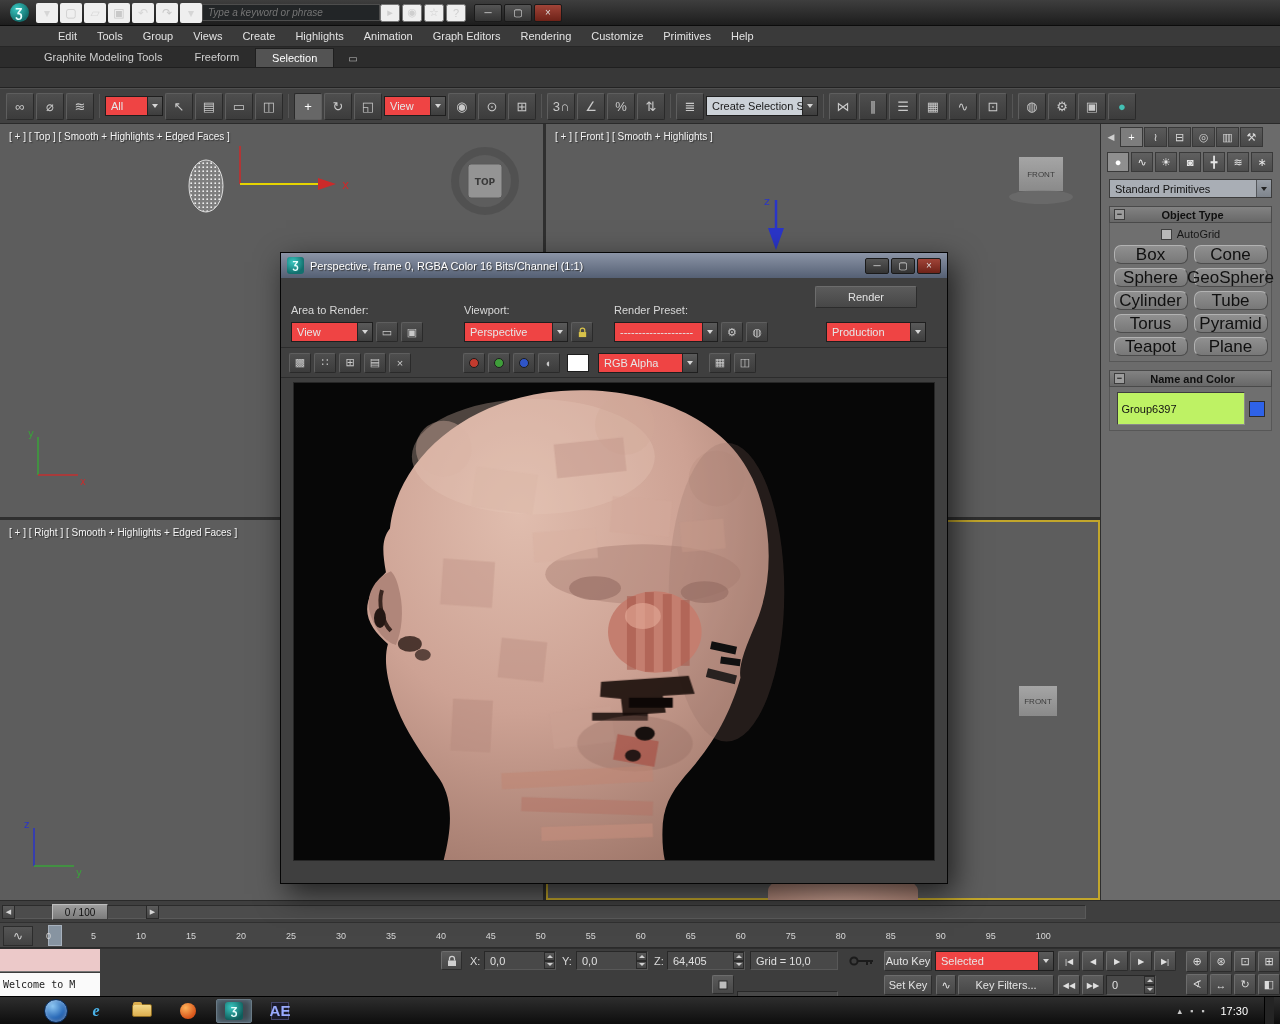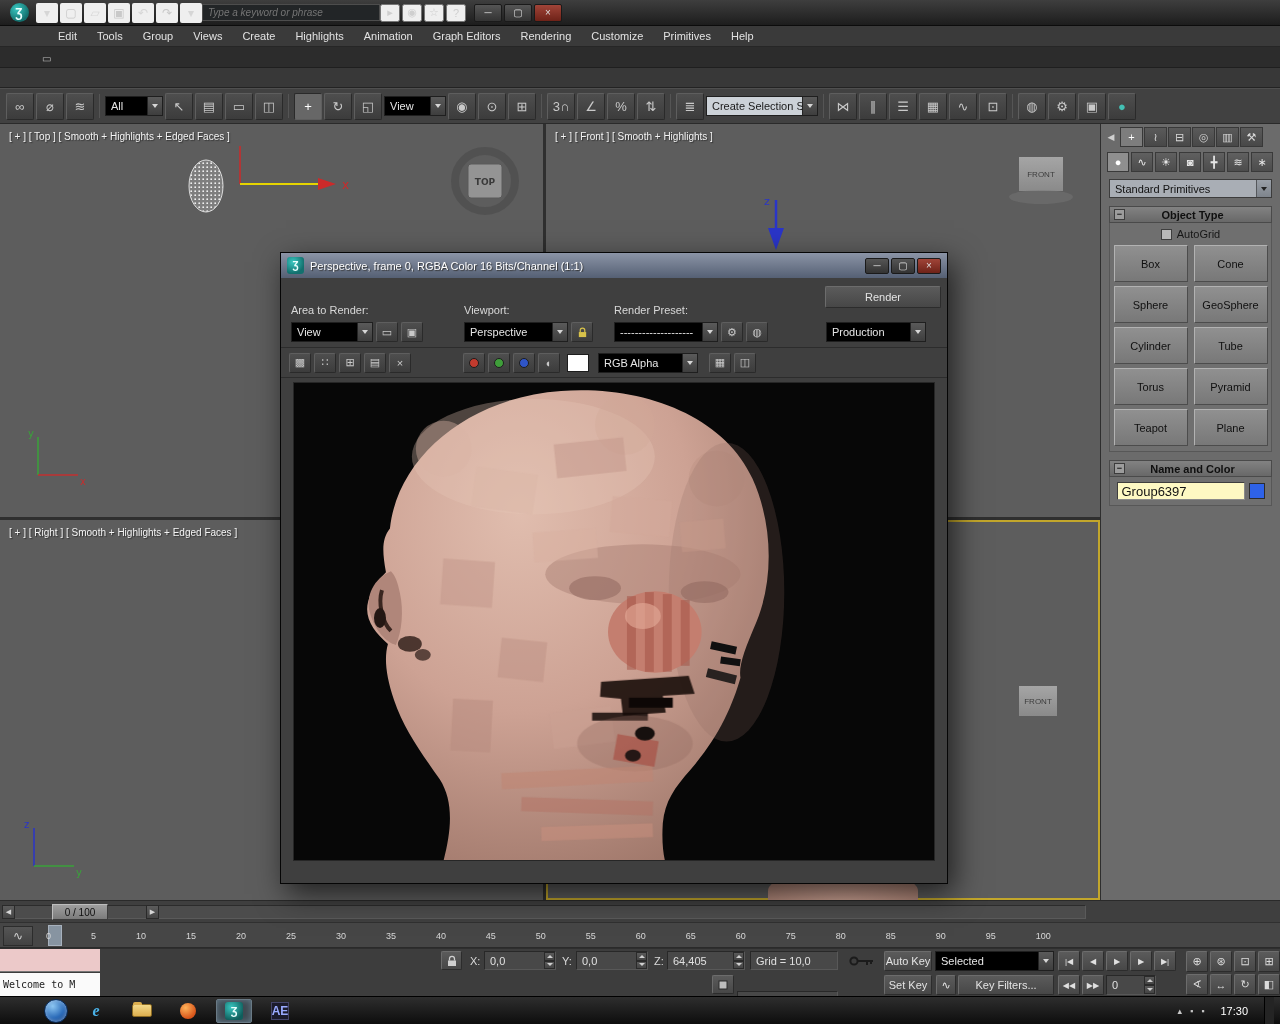--- a/index.html
+++ b/index.html
@@ -29,21 +29,21 @@
 .ribbon-winicon{margin-left:14px;color:#bdbdbd;font-size:10px;padding-bottom:3px}
 .ribbon-strip{position:absolute;left:0;top:68px;width:1280px;height:20px;background:#383838;border-bottom:1px solid #232323}
 
 
 .main-toolbar{position:absolute;left:0;top:88px;width:1280px;height:36px;background:#414141;border-top:1px solid #4f4f4f;border-bottom:1px solid #2a2a2a;display:flex;align-items:center;padding:0 6px;gap:2px}
 .tb-group{display:flex;gap:2px;align-items:center}
 .sep{width:1px;height:24px;background:#2d2d2d;border-right:1px solid #555;margin:0 3px}
 .icon-btn{width:28px;height:27px;display:flex;align-items:center;justify-content:center;background:linear-gradient(#4e4e4e,#3c3c3c);border:1px solid;border-color:#5e5e5e #2a2a2a #2a2a2a #5e5e5e;color:#c9c9c9;font-size:13px;border-radius:2px;white-space:nowrap;overflow:hidden}
 .icon-btn.active{background:#676767;border-color:#2a2a2a #5e5e5e #5e5e5e #2a2a2a;color:#fff}
 .icon-btn.teal{color:#43c0b4}
-.combo{height:20px;background:#000000;border:1px solid #1f1f1f;display:flex;align-items:center;color:#e6e6e6;font-size:11px}
+.combo{height:20px;background:#ef4444;border:1px solid #1f1f1f;display:flex;align-items:center;color:#e6e6e6;font-size:11px}
 .combo .val{flex:1;padding:0 5px;white-space:nowrap;overflow:hidden}
 .combo .arrow{width:15px;align-self:stretch;background:linear-gradient(#5a5a5a,#3e3e3e);border-left:1px solid #242424;display:flex;align-items:center;justify-content:center}
 .combo .arrow::after{content:"";border-left:3px solid transparent;border-right:3px solid transparent;border-top:4px solid #d6d6d6}
 .combo.light{background:#ccd2d8;color:#1a1a1a}
 
 
 .vp-area{position:absolute;left:0;top:124px;width:1100px;height:776px;background:#2f2f2f}
 .vp{position:absolute;background:#5d5d5d;overflow:hidden}
 .vp-top{left:0;top:0;width:543px;height:393px}
 .vp-front{left:546px;top:0;width:554px;height:393px}
@@ -68,23 +68,23 @@
 .cp-combo .arrow{width:15px;align-self:stretch;background:linear-gradient(#9aa0a8,#7e848c);border-left:1px solid #55585c;display:flex;align-items:center;justify-content:center}
 .cp-combo .arrow::after{content:"";border-left:3px solid transparent;border-right:3px solid transparent;border-top:4px solid #222}
 .rollout{margin:8px 8px 0 8px}
 .rollout-h{height:17px;background:linear-gradient(#828282,#686868);border:1px solid #4a4a4a;display:flex;align-items:center;color:#0f0f0f;font-size:11px;font-weight:bold}
 .r-min{width:11px;height:11px;border:1px solid #3c3c3c;background:#9c9c9c;display:flex;align-items:center;justify-content:center;font-size:9px;margin:0 4px;color:#111;line-height:1}
 .rollout-h .rt{flex:1;text-align:center;margin-right:15px}
 .rollout-body{background:#6f6f6f;border:1px solid #575757;border-top:none;padding:5px 4px}
 .ag-row{display:flex;align-items:center;justify-content:center;gap:5px;color:#161616;margin-bottom:5px}
 .chk{width:11px;height:11px;background:#b9b9b9;border:1px solid #3e3e3e}
 .obj-grid{display:grid;grid-template-columns:repeat(2,74px);gap:4px 6px;justify-content:center}
-.cp-btn{height:37px;background:linear-gradient(#909090,#787878);border:1px solid;border-color:#b2b2b2 #4c4c4c #4c4c4c #b2b2b2;color:#101010;display:flex;align-items:center;justify-content:center;font-size:11px;border-radius:1px}
+.cp-btn{height:19px;background:linear-gradient(#909090,#787878);border:1px solid;border-color:#b2b2b2 #4c4c4c #4c4c4c #b2b2b2;color:#101010;display:flex;align-items:center;justify-content:center;font-size:17px;border-radius:7px}
 .name-row{display:flex;align-items:center;gap:4px;justify-content:center}
-.name-field{width:128px;height:18px;background:#fef9c3;border:1px solid;border-color:#3e3e3e #8a8a8a #8a8a8a #3e3e3e;color:#121212;display:flex;align-items:center;padding:0 4px;font-size:13px}
+.name-field{width:128px;height:33px;background:#bef264;border:1px solid;border-color:#3e3e3e #8a8a8a #8a8a8a #3e3e3e;color:#121212;display:flex;align-items:center;padding:0 4px;font-size:11px}
 .swatch{width:16px;height:16px;border:1px solid #2c2c2c}
 
 
 .timeline{position:absolute;left:0;top:900px;width:1280px;height:22px;background:#3f3f3f;border-top:1px solid #2a2a2a}
 .tl-track{position:absolute;left:14px;top:4px;width:1072px;height:14px;background:#4c4c4c;border:1px solid;border-color:#2c2c2c #5a5a5a #5a5a5a #2c2c2c}
 .tl-arrow{position:absolute;top:4px;width:13px;height:14px;display:flex;align-items:center;justify-content:center;background:linear-gradient(#5c5c5c,#454545);border:1px solid #2a2a2a;color:#d6d6d6;font-size:7px}
 .tl-handle{position:absolute;left:52px;top:3px;width:56px;height:16px;background:linear-gradient(#9e9e9e,#7b7b7b);border:1px solid;border-color:#bdbdbd #3c3c3c #3c3c3c #bdbdbd;color:#101010;font-size:10px;display:flex;align-items:center;justify-content:center}
 .trackbar{position:absolute;left:0;top:922px;width:1280px;height:26px;background:#464646;border-top:1px solid #303030;border-bottom:1px solid #2a2a2a}
 .tick-row{position:absolute;left:46px;top:0;width:1005px;height:26px;display:flex;justify-content:space-between;align-items:center}
 .tick{font-size:9px;color:#d8d8d8}
@@ -108,40 +108,40 @@
 .nav-btn{background:linear-gradient(#5b5b5b,#474747);border:1px solid;border-color:#6c6c6c #2c2c2c #2c2c2c #6c6c6c;color:#dcdcdc;display:flex;align-items:center;justify-content:center;font-size:11px;border-radius:2px}
 
 
 .rw{position:absolute;left:280px;top:252px;width:668px;height:632px;background:#3f3f3f;border:1px solid #050505;box-shadow:6px 10px 28px rgba(0,0,0,.65);z-index:40}
 .rw-title{height:25px;background:linear-gradient(#8b94a6,#556074);display:flex;align-items:center;padding:0 6px;color:#fff;font-size:11px;gap:6px}
 .rw-title .t{flex:1;white-space:nowrap;overflow:hidden;text-shadow:1px 1px 1px #333}
 .rw-logo{width:17px;height:17px;border-radius:3px;background:radial-gradient(circle at 35% 30%,#39c6c0,#13706e 70%);color:#eafffe;font-size:10px;font-weight:bold;display:flex;align-items:center;justify-content:center}
 .rw-controls{position:relative;height:70px;border-bottom:1px solid #2c2c2c}
 .rw-lbl{position:absolute;top:26px;color:#d8d8d8;font-size:11px}
 .rw-combo-row{position:absolute;top:44px;display:flex;gap:3px;align-items:center}
-.rw-render-btn{position:absolute;right:6px;top:8px;width:116px;height:22px}
+.rw-render-btn{position:absolute;right:30px;top:8px;width:102px;height:22px}
 .rw-toolbar{height:30px;display:flex;align-items:center;padding:0 8px;gap:3px;border-bottom:1px solid #2c2c2c}
 .rw-sp{width:46px}
 .dot-btn{width:22px;height:20px;display:flex;align-items:center;justify-content:center;background:linear-gradient(#4e4e4e,#3c3c3c);border:1px solid;border-color:#5e5e5e #2a2a2a #2a2a2a #5e5e5e;border-radius:2px}
 .dot{width:10px;height:10px;border-radius:50%;border:1px solid #1d1d1d}
 .rw-swatch{width:22px;height:18px;background:#fff;border:1px solid #1d1d1d;margin-left:4px}
 .rw-image{position:relative;margin:4px 12px;width:642px;height:479px;background:#070707;border:1px solid #262626}
 .small-ibtn{width:22px;height:20px;display:flex;align-items:center;justify-content:center;background:linear-gradient(#4e4e4e,#3c3c3c);border:1px solid;border-color:#5e5e5e #2a2a2a #2a2a2a #5e5e5e;color:#c9c9c9;font-size:11px;border-radius:2px}
 
 
 .taskbar{position:absolute;left:0;top:996px;width:1280px;height:28px;background:linear-gradient(#2e2e2e,#0d0d0d);border-top:1px solid #000;display:flex;align-items:center;padding-left:44px;gap:10px;z-index:50}
 .orb{width:24px;height:24px;border-radius:50%;background:radial-gradient(circle at 35% 28%,#8cc6f2,#2a6ab8 55%,#123a78);border:1px solid #0a2a55;box-shadow:inset 0 0 4px rgba(255,255,255,.5)}
 .tk-item{width:36px;height:24px;display:flex;align-items:center;justify-content:center;border-radius:2px}
 .tk-item.active{background:#3f4a52;border:1px solid #6a7a85;box-shadow:inset 0 0 6px rgba(160,200,230,.4)}
 .ie-e{color:#4ab2e8;font-weight:bold;font-style:italic;font-size:16px;font-family:"Liberation Serif",serif}
 .folder{width:20px;height:13px;background:linear-gradient(#f3d98a,#dcae4e);border:1px solid #8a6a22;border-radius:2px;position:relative}
 .folder::before{content:"";position:absolute;left:0;top:-3px;width:9px;height:3px;background:#dcae4e;border-radius:2px 2px 0 0}
 .orange-app{width:16px;height:16px;border-radius:50%;background:radial-gradient(circle at 35% 30%,#ffb35a,#d8551a 70%)}
 .max-icon{width:18px;height:18px;border-radius:3px;background:radial-gradient(circle at 35% 30%,#39c6c0,#0f5e5c 75%);color:#eafffe;font-size:11px;font-weight:bold;display:flex;align-items:center;justify-content:center}
-.ae-icon{width:18px;height:18px;background:#1b1b2c;border:1px solid #44446a;color:#99aaff;font-size:12px;font-weight:bold;display:flex;align-items:center;justify-content:center}
+.ae-icon{width:18px;height:18px;background:#1b1b2c;border:1px solid #44446a;color:#99aaff;font-size:15px;font-weight:bold;display:flex;align-items:center;justify-content:center}
 .tray{margin-left:auto;display:flex;align-items:center;gap:8px;padding-right:6px}
 .tray-ic{color:#c6c6c6;font-size:9px}
 .clock{color:#fff;font-size:11px;padding:0 8px}
 .show-desktop{width:10px;height:28px;background:#242424;border-left:1px solid #000}
 svg text{font-family:"DejaVu Sans",sans-serif}
 </style>
 </head>
 <body>
 
 <div class="app">
@@ -186,20 +186,26 @@
       <span class="menu-item">Highlights</span>
       <span class="menu-item">Animation</span>
       <span class="menu-item">Graph Editors</span>
       <span class="menu-item">Rendering</span>
       <span class="menu-item">Customize</span>
       <span class="menu-item">Primitives</span>
       <span class="menu-item">Help</span>
     </div>
 
   <div class="ribbon-tabs">
+    <div style="display:flex">
+
+    <span class="ribbon-tab">Graphite Modeling Tools</span>
+        <span class="ribbon-tab">Freeform</span>
+        <span class="ribbon-tab active">Selection</span>
+      </div>
     <span class="ribbon-winicon">▭</span>
   </div>
   <div class="ribbon-strip"></div>
 
   <div class="main-toolbar">
     <div class="tb-group">
         <button class="icon-btn">∞</button>
         <button class="icon-btn">⌀</button>
         <button class="icon-btn">≋</button>
       </div>

